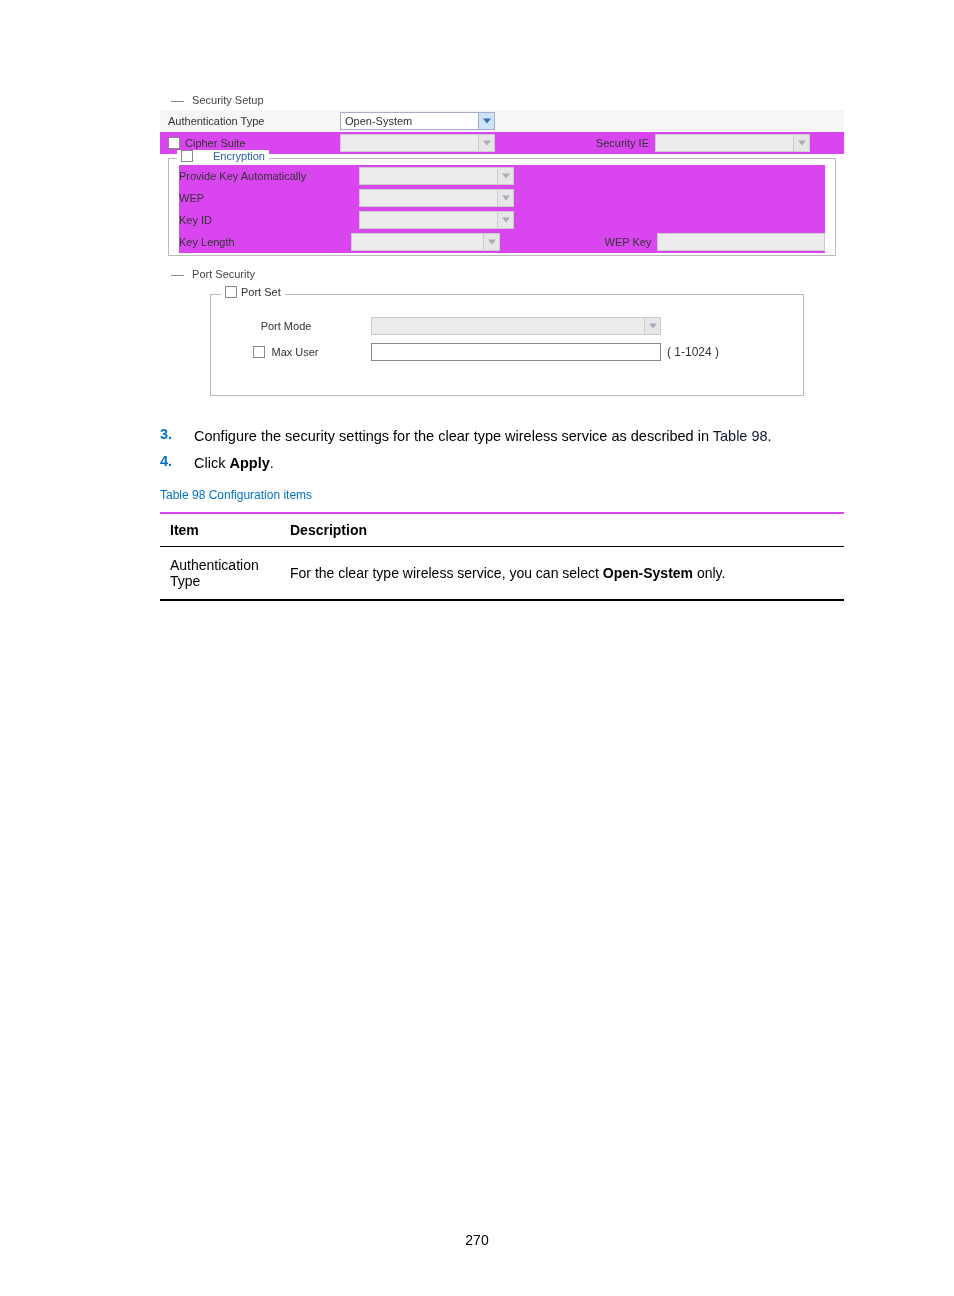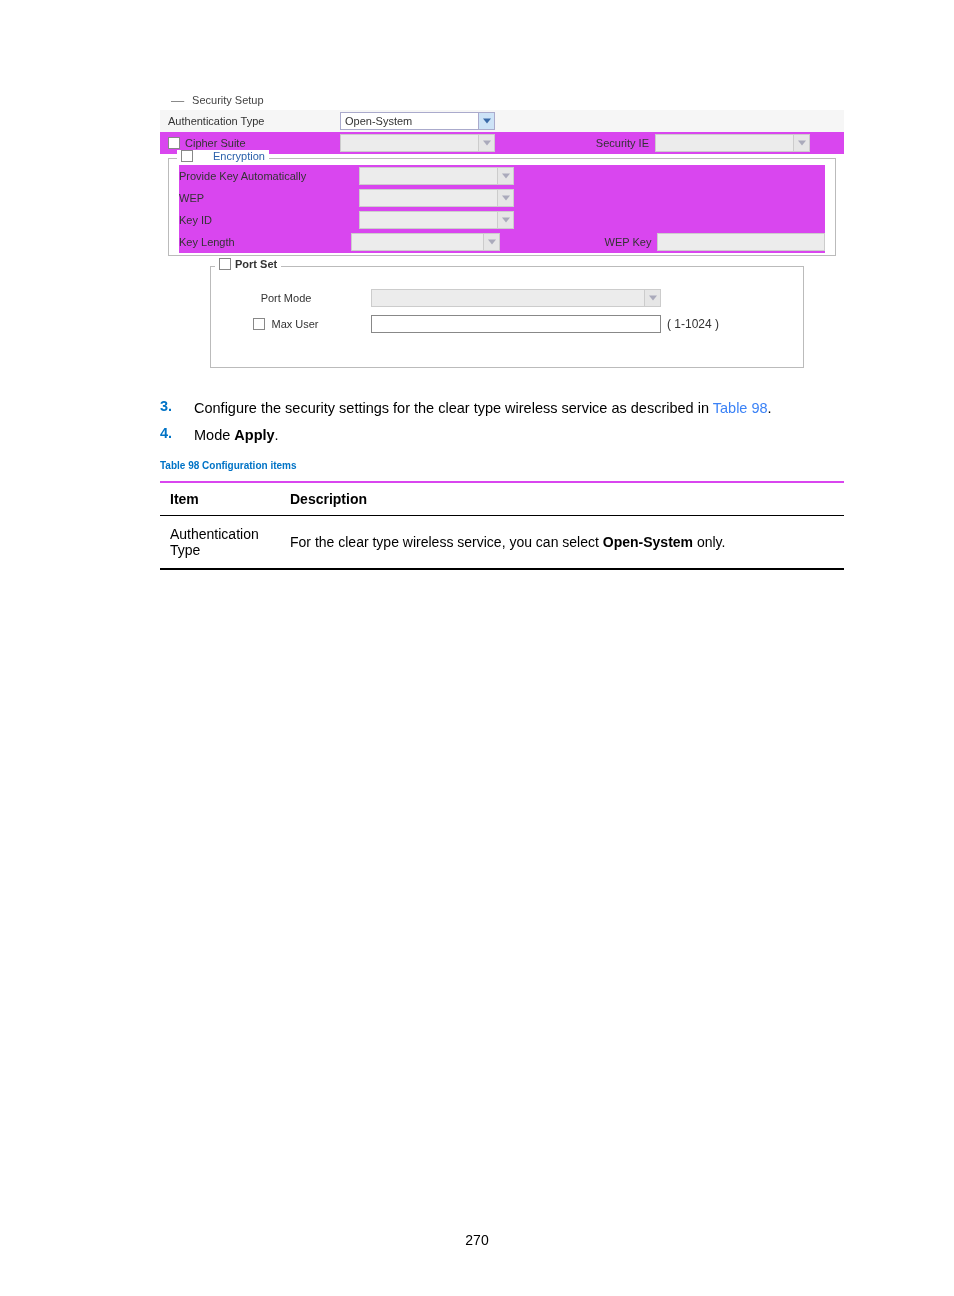--- a/index.html
+++ b/index.html
@@ -111,28 +111,27 @@
   }
   .portset {
     border: 1px solid #bbb;
     margin: 10px 40px 10px 50px;
     padding: 18px 10px 30px 10px;
     position: relative;
   }
   .portset .legend2 {
     position: absolute;
     top: -9px;
-    left: 4px;
+    left: 10px;
     background: #fff;
     padding: 0 4px;
     display: flex;
     align-items: center;
     gap: 4px;
     font-size: 11px;
-    font-weight: bold;
   }
   .inner-row {
     display: flex;
     align-items: center;
     padding: 4px 0;
   }
   .inner-lbl {
     width: 150px;
     text-align: right;
     padding-right: 20px;
@@ -142,26 +141,26 @@
     gap: 6px;
   }
   .inner-input {
     width: 290px; height: 18px; border: 1px solid #888; background: #fff;
   }
   .range-hint { font-size: 12px; padding-left: 6px; }
   .ol { margin: 0 0 14px 0; padding: 0; list-style: none; }
   .ol li { display: flex; margin-bottom: 6px; font-size: 14.5px; }
   .ol li .num { color: #0073c6; font-weight: bold; width: 34px; }
   .ol li .body { flex: 1; line-height: 1.45; }
-  .link { color: #3b82f6; }
+  .link { color: #0f172a; }
   .bold { font-weight: bold; }
   .table-caption {
     color: #0073c6;
-    font-weight: bold;
-    font-size: 10px;
+    font-weight: normal;
+    font-size: 12px;
     margin: 14px 0 10px 0;
   }
   table.cfg {
     width: 100%;
     border-collapse: collapse;
     font-size: 14px;
   }
   table.cfg thead th {
     text-align: left;
     font-weight: bold;
@@ -274,20 +273,23 @@
               <svg viewBox="0 0 10 6">
                 <path d="M0 0 L5 6 L10 0 Z" fill="#aab"></path>
               </svg>
             </span>
         </div>
         <div class="txtlbl-right">WEP Key</div>
         <div class="input"></div>
       </div>
     </div>
 
+    <div class="section-hdr" style="padding-left:12px; margin-top:8px">
+      <span>Port Security</span>
+    </div>
     <div class="portset">
       <div class="legend2">
         <span class="cb"></span>
         <span>Port Set</span>
       </div>
       <div class="inner-row">
         <div class="inner-lbl">
           <span>Port Mode</span>
         </div>
         <div class="select disabled" style="width:290px">
@@ -312,21 +314,21 @@
   <ol class="ol">
     <li>
       <span class="num">3.</span>
       <span class="body">
         <span>Configure the security settings for the clear type wireless service as described in </span><span class="link">Table 98</span><span>.</span>
       </span>
     </li>
     <li>
       <span class="num">4.</span>
       <span class="body">
-        <span>Mode </span><span class="bold">Apply</span><span>.</span>
+        <span>Click </span><span class="bold">Apply</span><span>.</span>
       </span>
     </li>
   </ol>
 
   <div class="table-caption">Table 98 Configuration items</div>
   <table class="cfg">
     <thead>
       <tr>
         <th class="th-item">Item</th>
         <th>Description</th>

